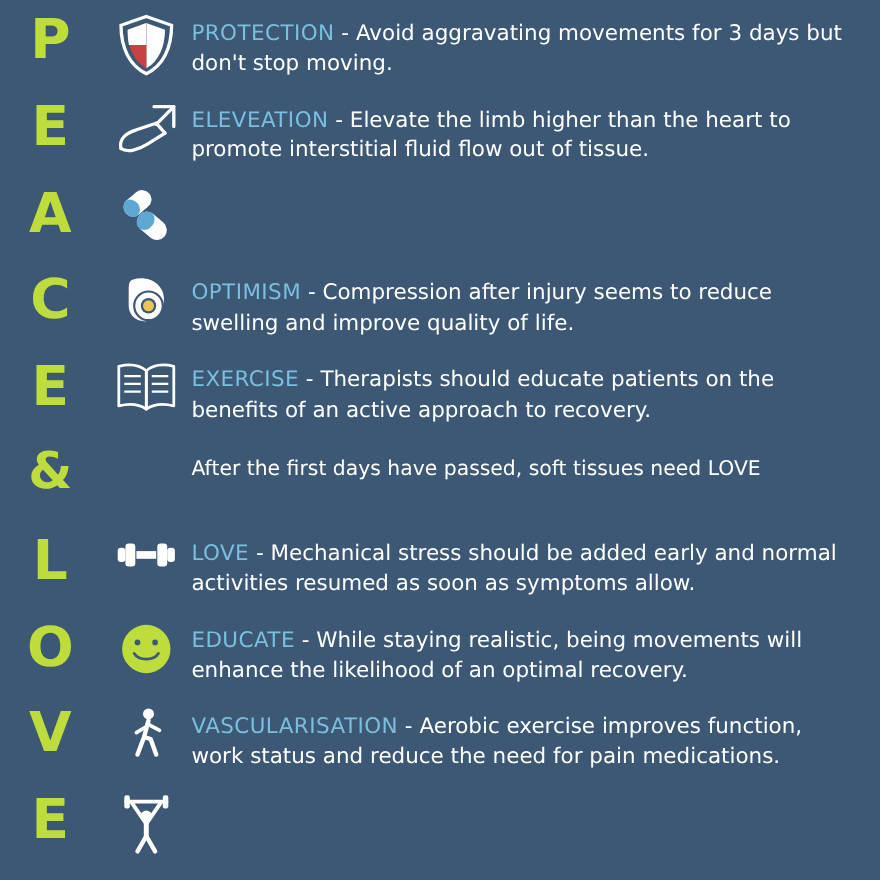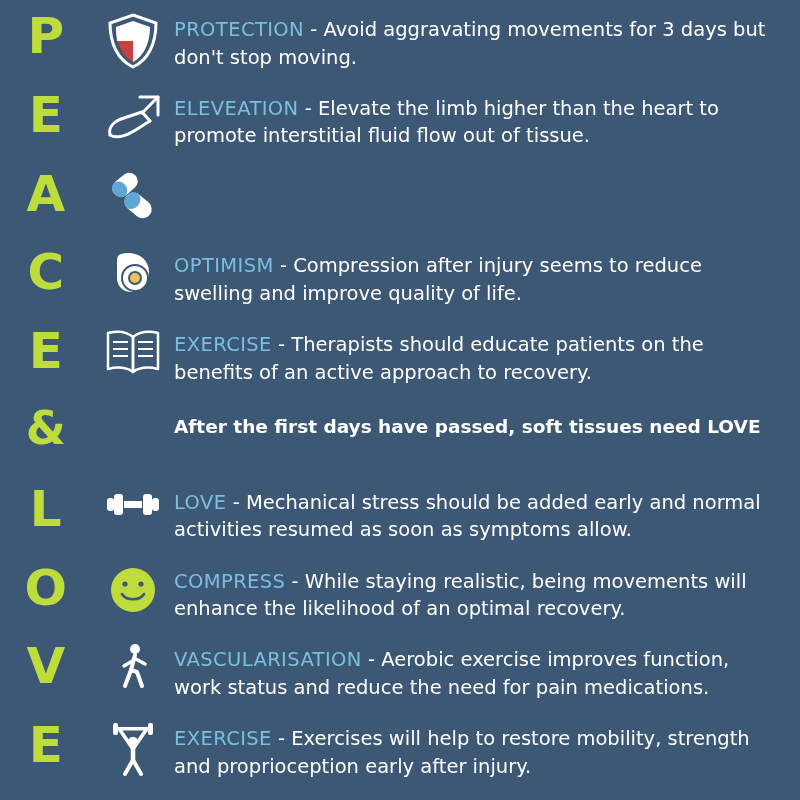--- a/index.html
+++ b/index.html
@@ -71,21 +71,21 @@
     color: #7bbfe0;
     letter-spacing: 0.4px;
     margin-top: 36px;
   }
   .note-row .text-cell {
     padding-top: 14px;
   }
   .note {
     color: #ffffff;
     font-size: 18.5px;
-    font-weight: bold;
+    font-weight: normal;
     line-height: 1.4;
     margin: 0;
   }
   svg { display: block; }
 </style>
 </head>
 <body>
 
 <div class="infographic">
 
@@ -214,21 +214,21 @@
     </div>
     <div class="icon-cell">
       <svg width="52" height="52" viewBox="0 0 52 52">
         <circle cx="26" cy="26" r="22" fill="#bedc3c"></circle>
         <circle cx="18" cy="20" r="2.6" fill="#3d5875"></circle>
         <circle cx="34" cy="20" r="2.6" fill="#3d5875"></circle>
         <path d="M15 30 C19 37 33 37 37 30" fill="none" stroke="#3d5875" stroke-width="2.6" stroke-linecap="round"></path>
       </svg>
     </div>
     <div class="text-cell">
-      <p class="text-line"><span class="term">COMPRESS</span><span> - </span><span>While staying realistic, being movements will enhance the likelihood of an optimal recovery.</span></p>
+      <p class="text-line"><span class="term">EDUCATE</span><span> - </span><span>While staying realistic, being movements will enhance the likelihood of an optimal recovery.</span></p>
     </div>
   </div>
 
   <div class="row">
     <div class="letter-cell">
       <span class="letter">V</span>
     </div>
     <div class="icon-cell">
       <svg width="42" height="54" viewBox="0 0 42 54">
         <circle cx="23" cy="7" r="5" fill="#ffffff"></circle>
@@ -253,18 +253,15 @@
         <rect x="6" y="2" width="5" height="12" rx="2" fill="#ffffff"></rect>
         <rect x="41" y="2" width="5" height="12" rx="2" fill="#ffffff"></rect>
         <circle cx="26" cy="21" r="5.2" fill="#ffffff"></circle>
         <path d="M26 27 L26 40" fill="none" stroke="#ffffff" stroke-width="4.5" stroke-linecap="round"></path>
         <path d="M26 28 L13 9" fill="none" stroke="#ffffff" stroke-width="3.6" stroke-linecap="round"></path>
         <path d="M26 28 L39 9" fill="none" stroke="#ffffff" stroke-width="3.6" stroke-linecap="round"></path>
         <path d="M26 39 L18 53" fill="none" stroke="#ffffff" stroke-width="4" stroke-linecap="round"></path>
         <path d="M26 39 L34 53" fill="none" stroke="#ffffff" stroke-width="4" stroke-linecap="round"></path>
       </svg>
     </div>
-    <div class="text-cell">
-      <p class="text-line"><span class="term">EXERCISE</span><span> - </span><span>Exercises will help to restore mobility, strength and proprioception early after injury.</span></p>
-    </div>
   </div>
 
 </div>
 
 </body></html>

